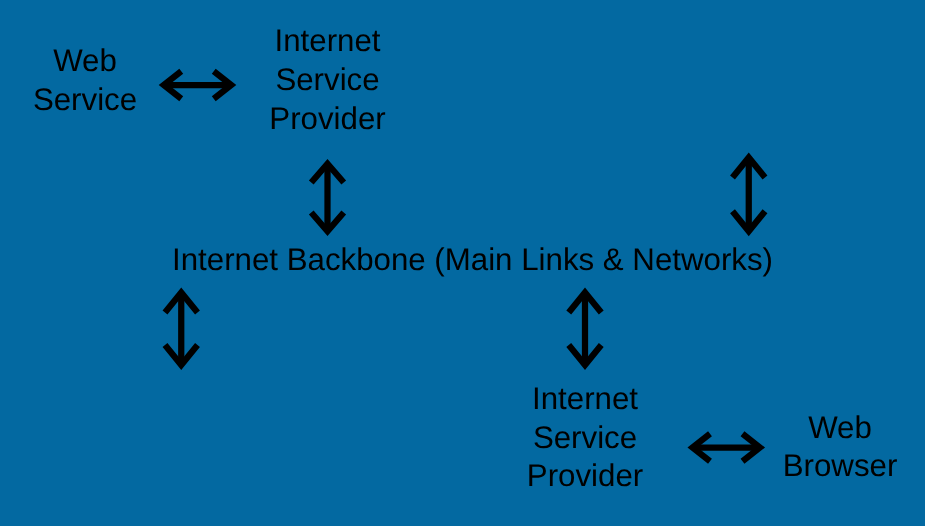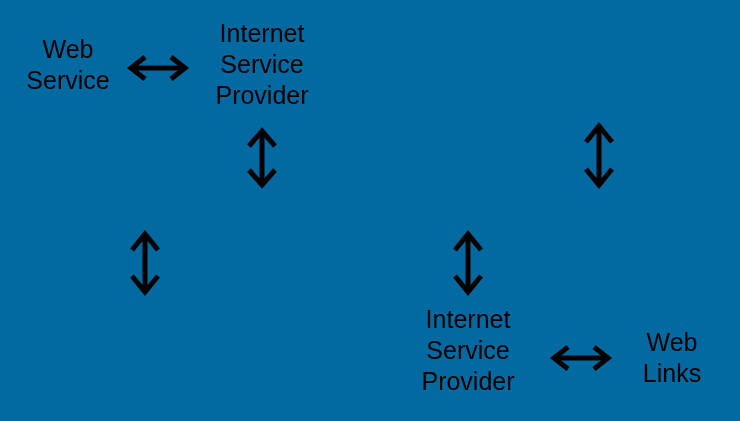--- a/index.html
+++ b/index.html
@@ -49,30 +49,33 @@
     <span class="line">Web</span>
     <span class="line">Service</span>
   </div>
 
   <div class="node" style="left:262px; top:18px;">
     <span class="line">Internet</span>
     <span class="line">Service</span>
     <span class="line">Provider</span>
   </div>
 
+  <div class="node node-wide" style="left:378px; top:193px;">
+    <span class="line">Internet Backbone (Main Links &amp; Networks)</span>
+  </div>
 
   <div class="node" style="left:468px; top:304px;">
     <span class="line">Internet</span>
     <span class="line">Service</span>
     <span class="line">Provider</span>
   </div>
 
   <div class="node" style="left:672px; top:327px;">
     <span class="line">Web</span>
-    <span class="line">Links</span>
+    <span class="line">Browser</span>
   </div>
 
   <div class="arrow" style="left:128px; top:55px;">
     <svg width="60" height="26" viewBox="0 0 60 26" aria-hidden="true">
       <line x1="4" y1="13" x2="56" y2="13" stroke="#000" stroke-width="5"></line>
       <polyline points="17,2 3,13 17,24" fill="none" stroke="#000" stroke-width="5" stroke-linecap="butt" stroke-linejoin="miter"></polyline>
       <polyline points="43,2 57,13 43,24" fill="none" stroke="#000" stroke-width="5" stroke-linecap="butt" stroke-linejoin="miter"></polyline>
     </svg>
   </div>
 

